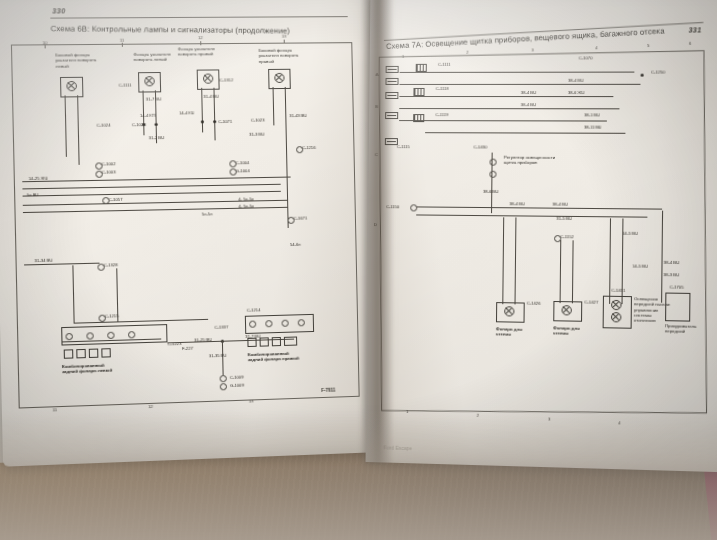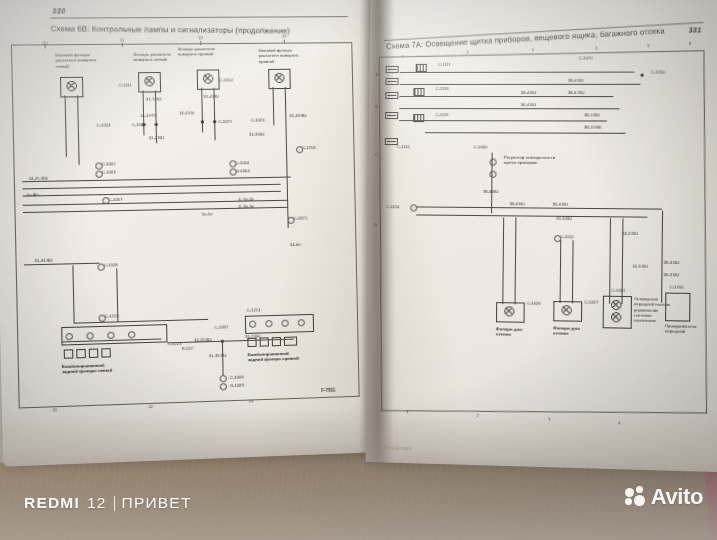--- a/index.html
+++ b/index.html
@@ -489,30 +489,15 @@
       </div>
       <div class="page-sheen"></div>
     </div>
 
     <div class="gutter-shadow"></div>
   </div>
 
   <div class="dark-vignette"></div>
   <div class="bottom-haze"></div>
 
-  <div class="redmi-wm">
-    <span class="bold">REDMI</span>
-    <span class="thin">12</span>
-    <span class="bar"></span>
-    <span class="thin">ПРИВЕТ</span>
-  </div>
-
-  <div class="avito-wm">
-    <span class="avito-dots">
-      <i></i>
-        <i></i>
-        <i></i>
-        <i></i>
-    </span>
-    <span class="avito-text">Avito</span>
-  </div>
+
 
 </div>
 
 </body></html>

